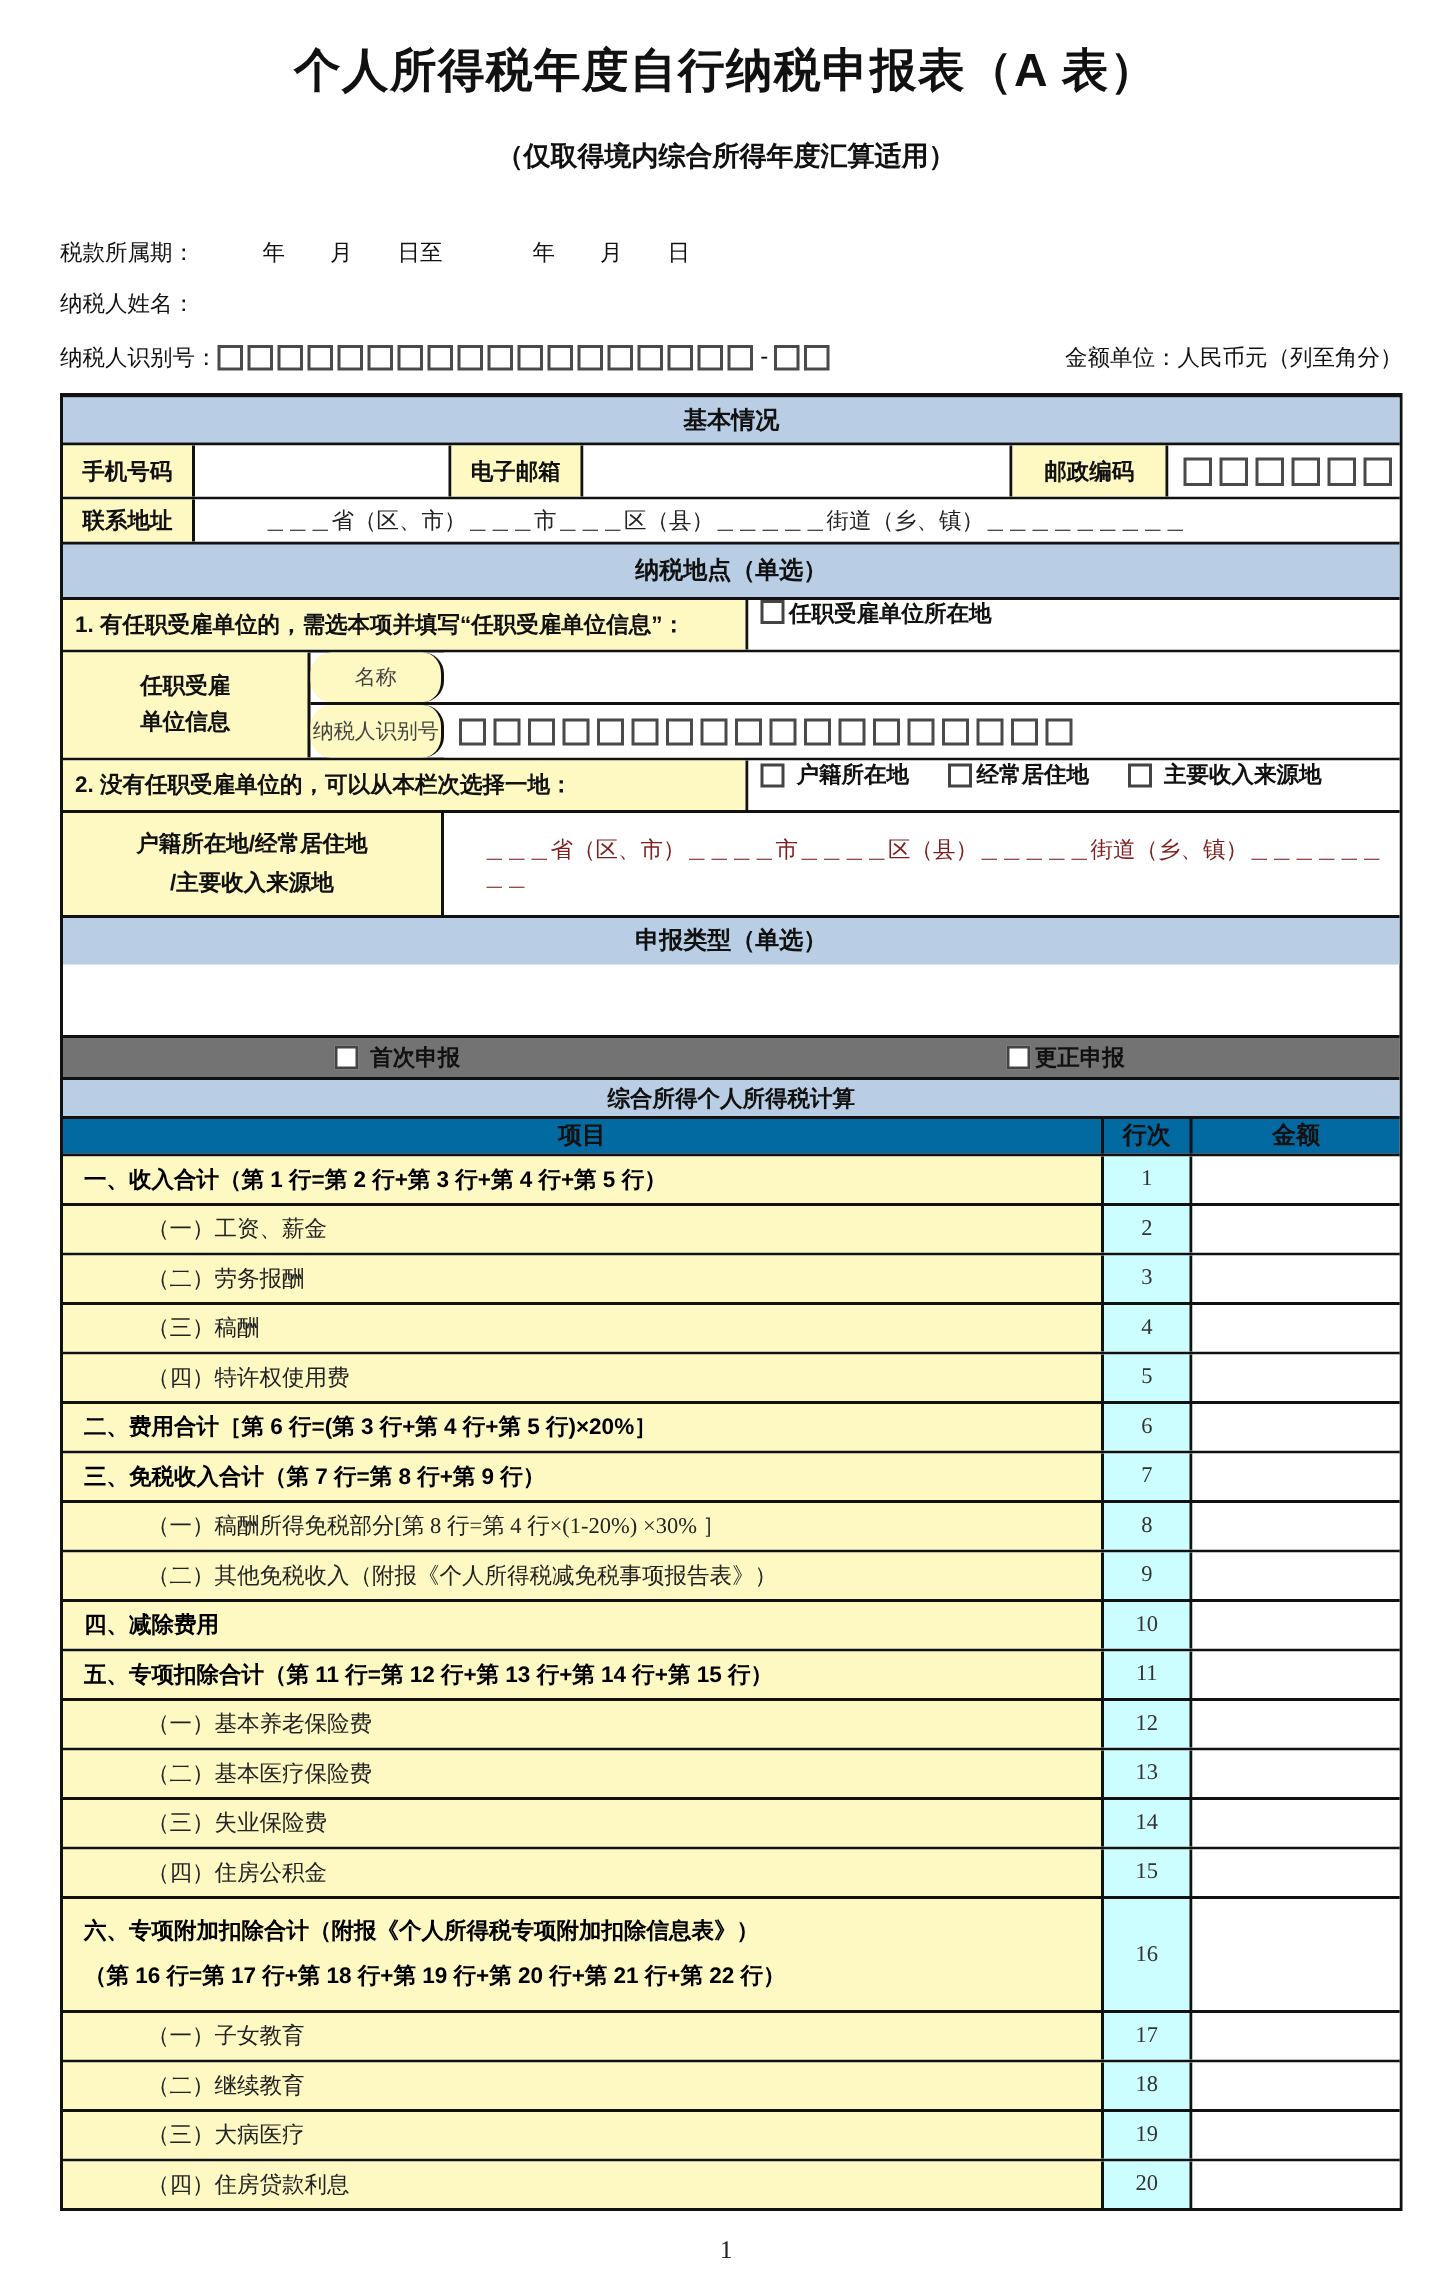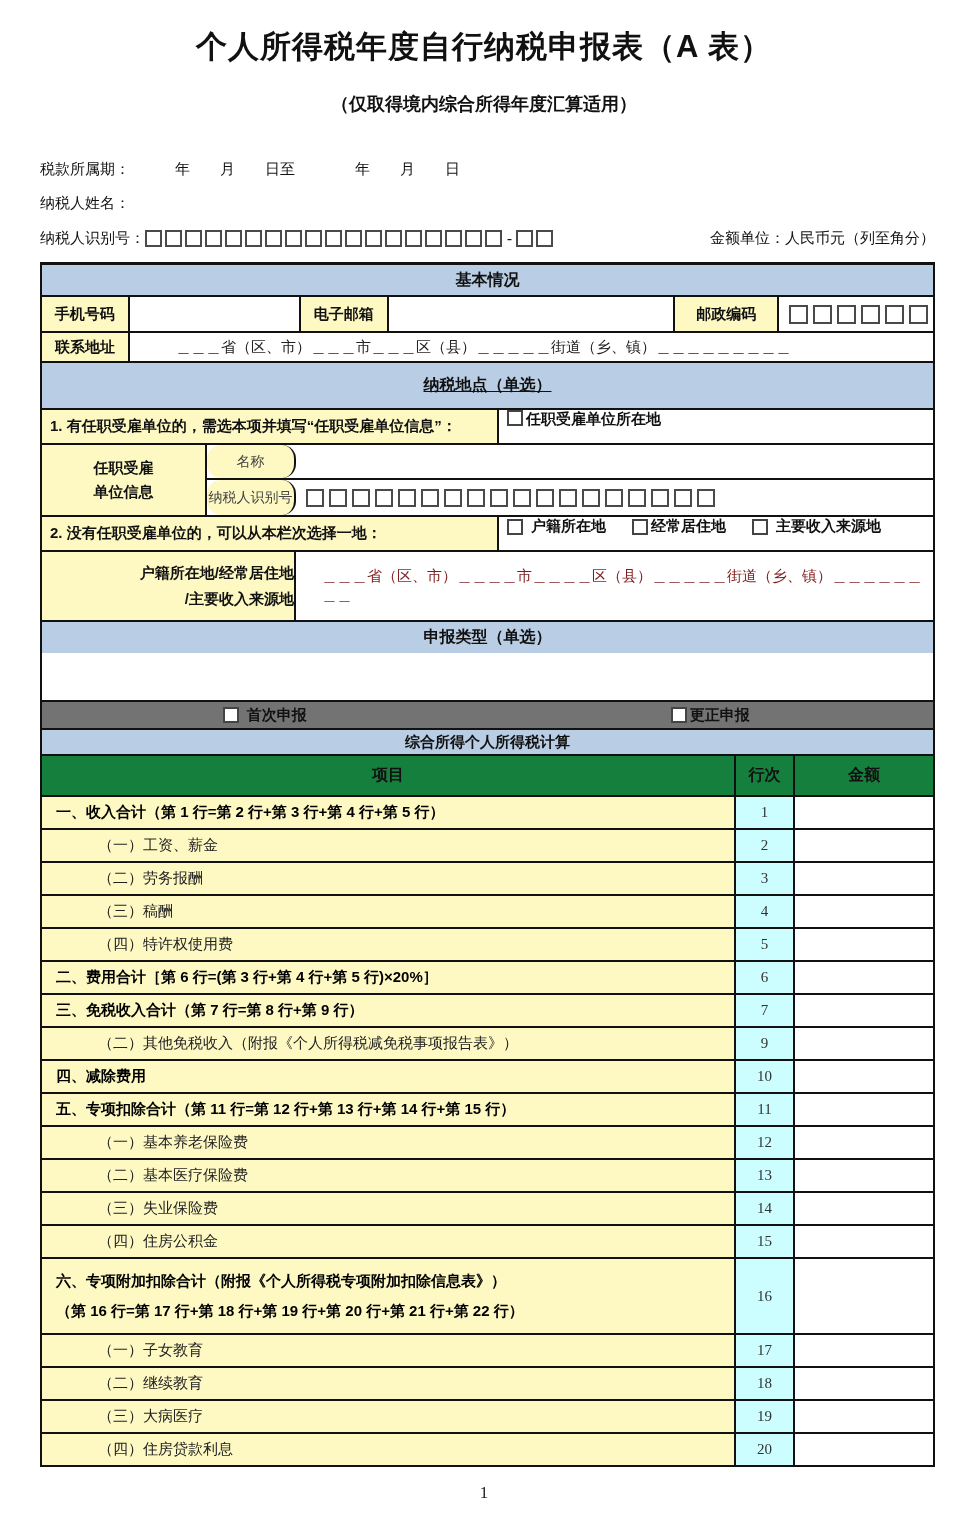--- a/index.html
+++ b/index.html
@@ -26,21 +26,21 @@
          background: #fff; vertical-align: -2px; margin-right: 8px; }
   .cbx.tight { margin-right: 3px; }
 
   .formtable { margin: 6px 33px 0 40px; width: 895px; border: 2px solid #111; border-top-width: 3px; }
   .sect { border-top: 2px solid #111; display: flex; align-items: stretch; }
   .sect:first-child { border-top: none; }
 
   .band { background: #b9cde4; justify-content: center; align-items: center;
           font-weight: bold; font-family: "Liberation Sans", "DejaVu Sans", sans-serif; font-size: 16px; }
   .band1 { height: 30px; }
-  .band2 { height: 47px; text-decoration: underline; }
+  .band2 { height: 37px; }
   .band3 { height: 33px; }
   .band4 { height: 26px; font-size: 15px; }
 
   .cyan { background: #fef9c3; }
   .lbl { font-weight: bold; font-family: "Liberation Sans", "DejaVu Sans", sans-serif;
          display: flex; align-items: center; justify-content: center; font-size: 15px; }
   .vline { border-right: 2px solid #111; }
 
   .row-contact { height: 36px; }
   .c-mobile-lbl { width: 88px; }
@@ -65,29 +65,29 @@
   .emp-left { width: 165px; flex-direction: column; line-height: 24px; }
   .emp-right { flex: 1; display: flex; flex-direction: column; }
   .emp-row { display: flex; height: 35px; align-items: stretch; }
   .emp-row-top { border-bottom: 2px solid #111; }
   .emp-sub-lbl { width: 89px; display: flex; align-items: center; justify-content: center;
                  color: #444; font-size: 14px; border-radius: 14px; }
   .emp-name-input { flex: 1; background: #fff; }
   .emp-id-boxes { flex: 1; background: #fff; display: flex; align-items: center; padding-left: 10px; }
 
   .row-res { height: 70px; }
-  .res-left { width: 254px; flex-direction: column; line-height: 26px; align-items: flex-end; }
+  .res-left { width: 254px; flex-direction: column; line-height: 26px; }
   .res-right { flex: 1; display: flex; align-items: center; padding-left: 26px;
                font-size: 15px; color: #7f1d1d; background: #fff; }
 
   .row-decl { height: 28px; background: #737373; margin-top: 47px; }
   .decl-half { width: 50%; display: flex; align-items: center; justify-content: center;
                font-weight: bold; font-family: "Liberation Sans", "DejaVu Sans", sans-serif; font-size: 15px; }
 
-  .thead { height: 41px; background: #15803d; font-weight: bold;
+  .thead { height: 25px; background: #0369a1; font-weight: bold;
            font-family: "Liberation Sans", "DejaVu Sans", sans-serif; font-size: 16px; }
   .th-item { flex: 1; display: flex; align-items: center; justify-content: center; }
   .col-line { width: 59px; display: flex; align-items: center; justify-content: center; }
   .col-amount { width: 138px; display: flex; align-items: center; justify-content: center; }
 
   .trow { height: 33px; }
   .trow.tall { height: 76px; }
   .t-item { flex: 1; display: flex; flex-direction: column; justify-content: center;
             padding-left: 56px; font-size: 15px; color: #222; }
   .trow.sec .t-item { padding-left: 14px; font-weight: bold; color: #000;
@@ -280,20 +280,27 @@
     </div>
     <div class="sect trow sec">
       <div class="cyan t-item vline">
           <span>三、免税收入合计（第 7 行=第 8 行+第 9 行）</span>
         </div>
       <div class="t-line col-line vline">7</div>
       <div class="t-amount col-amount"></div>
     </div>
     <div class="sect trow">
       <div class="cyan t-item vline">
+          <span>（一）稿酬所得免税部分[第 8 行=第 4 行×(1-20%) ×30% ］</span>
+        </div>
+      <div class="t-line col-line vline">8</div>
+      <div class="t-amount col-amount"></div>
+    </div>
+    <div class="sect trow">
+      <div class="cyan t-item vline">
           <span>（二）其他免税收入（附报《个人所得税减免税事项报告表》）</span>
         </div>
       <div class="t-line col-line vline">9</div>
       <div class="t-amount col-amount"></div>
     </div>
     <div class="sect trow sec">
       <div class="cyan t-item vline">
           <span>四、减除费用</span>
         </div>
       <div class="t-line col-line vline">10</div>

